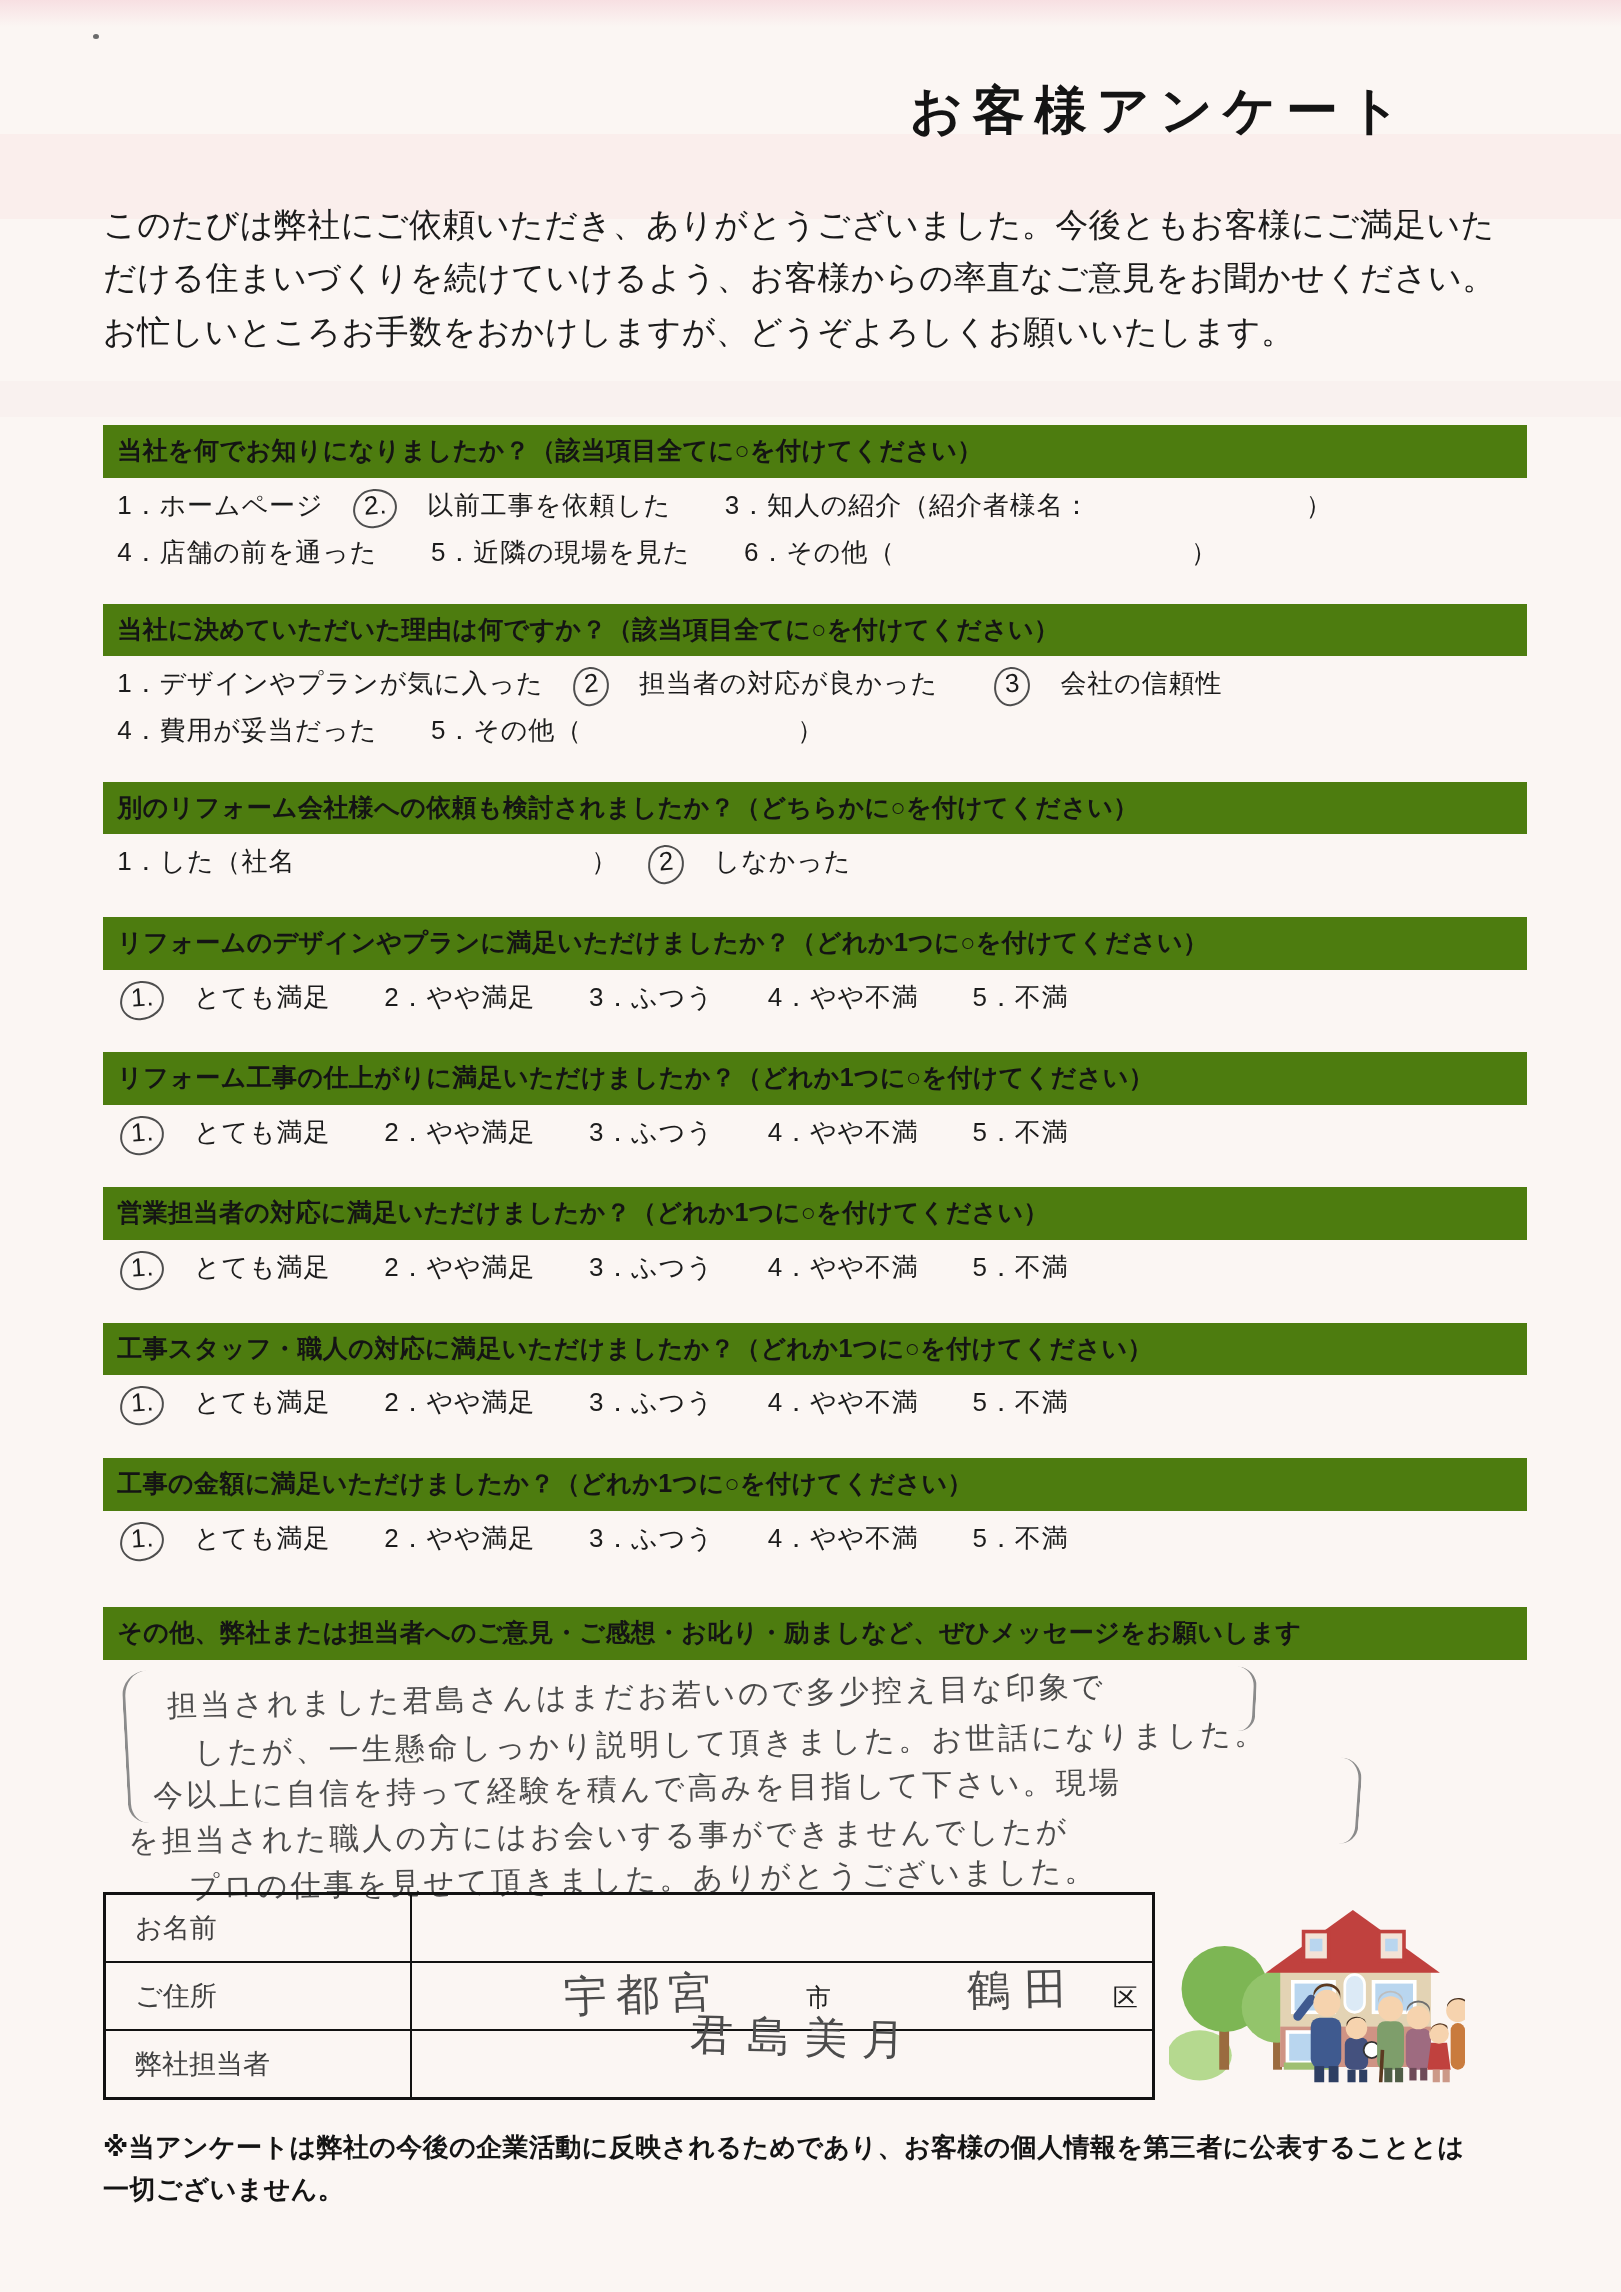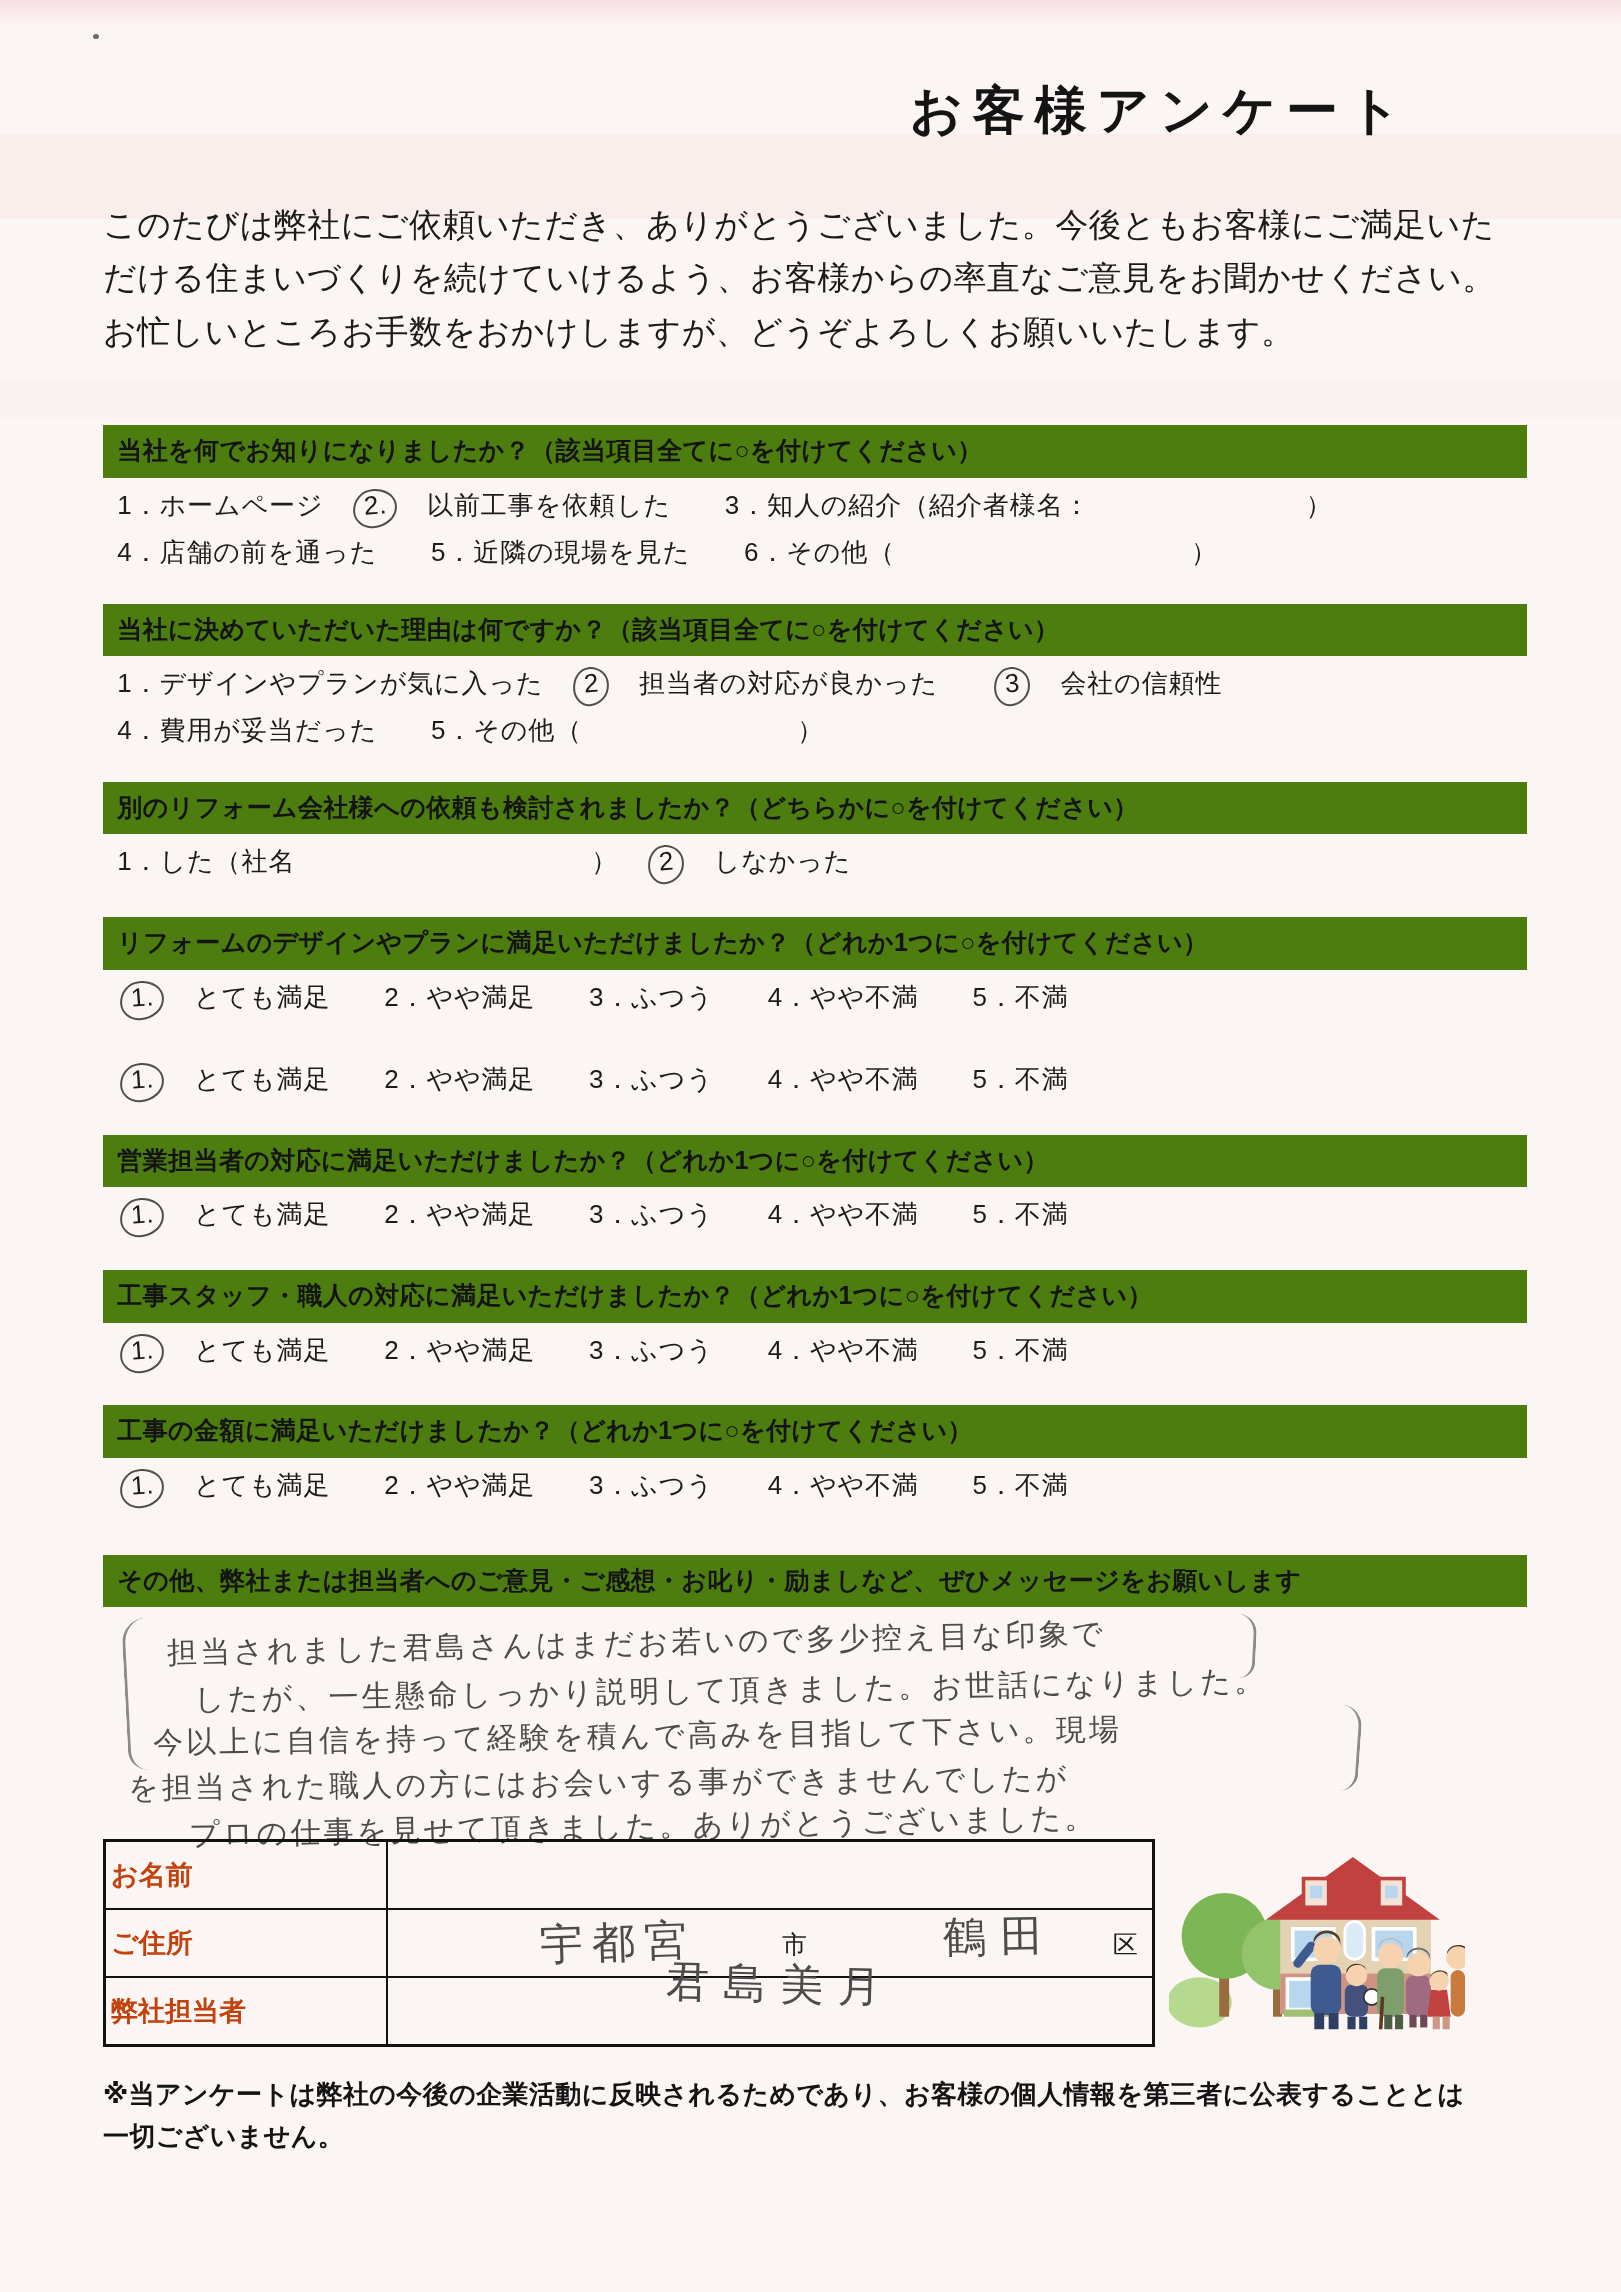--- a/index.html
+++ b/index.html
@@ -69,21 +69,21 @@
   .hw-close3{
     position:absolute;left:1234px;top:91px;width:19.7px;height:86px;
     border-right:3.6px solid #8b8b8b;border-radius:0 21.5px 18px 0;
     transform:rotate(4deg);
   }
 
   .info-prompt{font-size:26px;font-weight:bold;margin-top:0;color:#141414;}
   .info-wrap{position:relative;margin-top:12.5px;}
   table.info{border-collapse:collapse;width:1052px;border:3.6px solid #121212;}
   table.info td{border:2.7px solid #121212;height:64px;position:relative;}
-  td.lbl{width:274px;font-weight:bold;font-size:27px;padding-left:5px;color:#c2410c;}
+  td.lbl{width:274px;font-weight:normal;font-size:27px;padding-left:29px;color:#404040;}
   .printed-unit{position:absolute;top:18px;font-size:25px;color:#1c1c1c;}
   .u-city{left:394px;}
   .u-ward{right:14.3px;}
   .hw{position:absolute;color:#4c4c4c;white-space:nowrap;}
   .hw-city{left:152px;top:3.6px;font-size:43px;letter-spacing:9px;transform:rotate(-2deg);}
   .hw-ward{left:555px;top:-1.8px;font-size:43px;letter-spacing:14.3px;transform:rotate(-1deg);}
   .hw-staff{left:278px;top:-21.5px;font-size:43px;letter-spacing:14.3px;transform:rotate(1.5deg);}
 
   .illus{position:absolute;left:1066px;top:0px;width:296px;height:202px;}
 
@@ -118,20 +118,21 @@
       </section>
       <section class="q">
         <div class="qhdr">別のリフォーム会社様への依頼も検討されましたか？（どちらかに○を付けてください）</div>
         <div class="opt-line"><span class="seg">1．した（社名　　　　　　　　　　　）　</span><span class="circ">2</span><span class="seg">　しなかった</span></div>
       </section>
       <section class="q sat">
         <div class="qhdr">リフォームのデザインやプランに満足いただけましたか？（どれか1つに○を付けてください）</div>
         <div class="opt-line"><span class="circ">1.</span><span class="seg">　とても満足　　2．やや満足　　3．ふつう　　4．やや不満　　5．不満</span></div>
       </section>
       <section class="q sat">
+        <div class="qhdr">リフォーム工事の仕上がりに満足いただけましたか？（どれか1つに○を付けてください）</div>
         <div class="opt-line"><span class="circ">1.</span><span class="seg">　とても満足　　2．やや満足　　3．ふつう　　4．やや不満　　5．不満</span></div>
       </section>
       <section class="q sat">
         <div class="qhdr">営業担当者の対応に満足いただけましたか？（どれか1つに○を付けてください）</div>
         <div class="opt-line"><span class="circ">1.</span><span class="seg">　とても満足　　2．やや満足　　3．ふつう　　4．やや不満　　5．不満</span></div>
       </section>
       <section class="q sat">
         <div class="qhdr">工事スタッフ・職人の対応に満足いただけましたか？（どれか1つに○を付けてください）</div>
         <div class="opt-line"><span class="circ">1.</span><span class="seg">　とても満足　　2．やや満足　　3．ふつう　　4．やや不満　　5．不満</span></div>
       </section>

